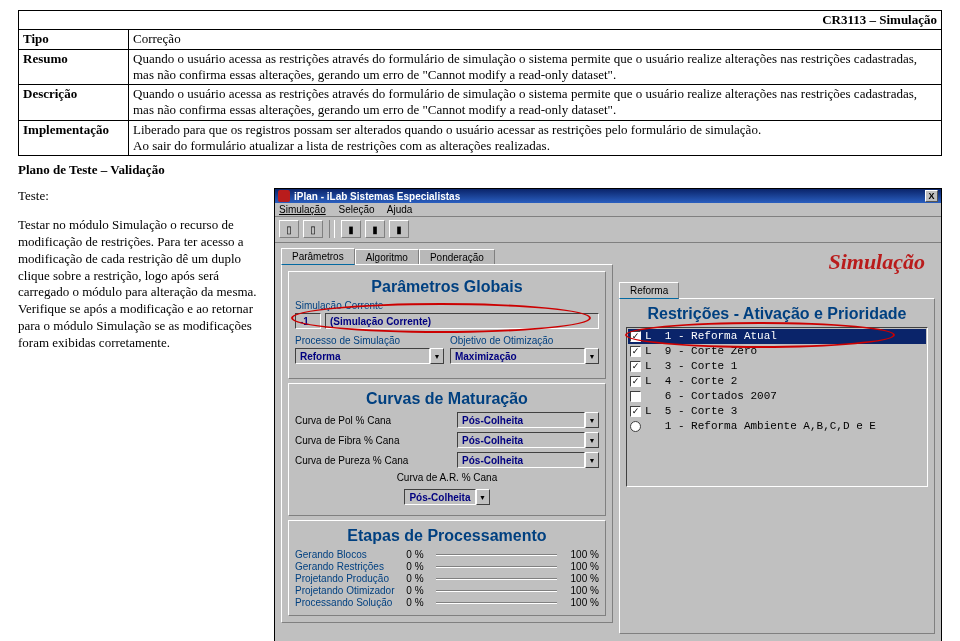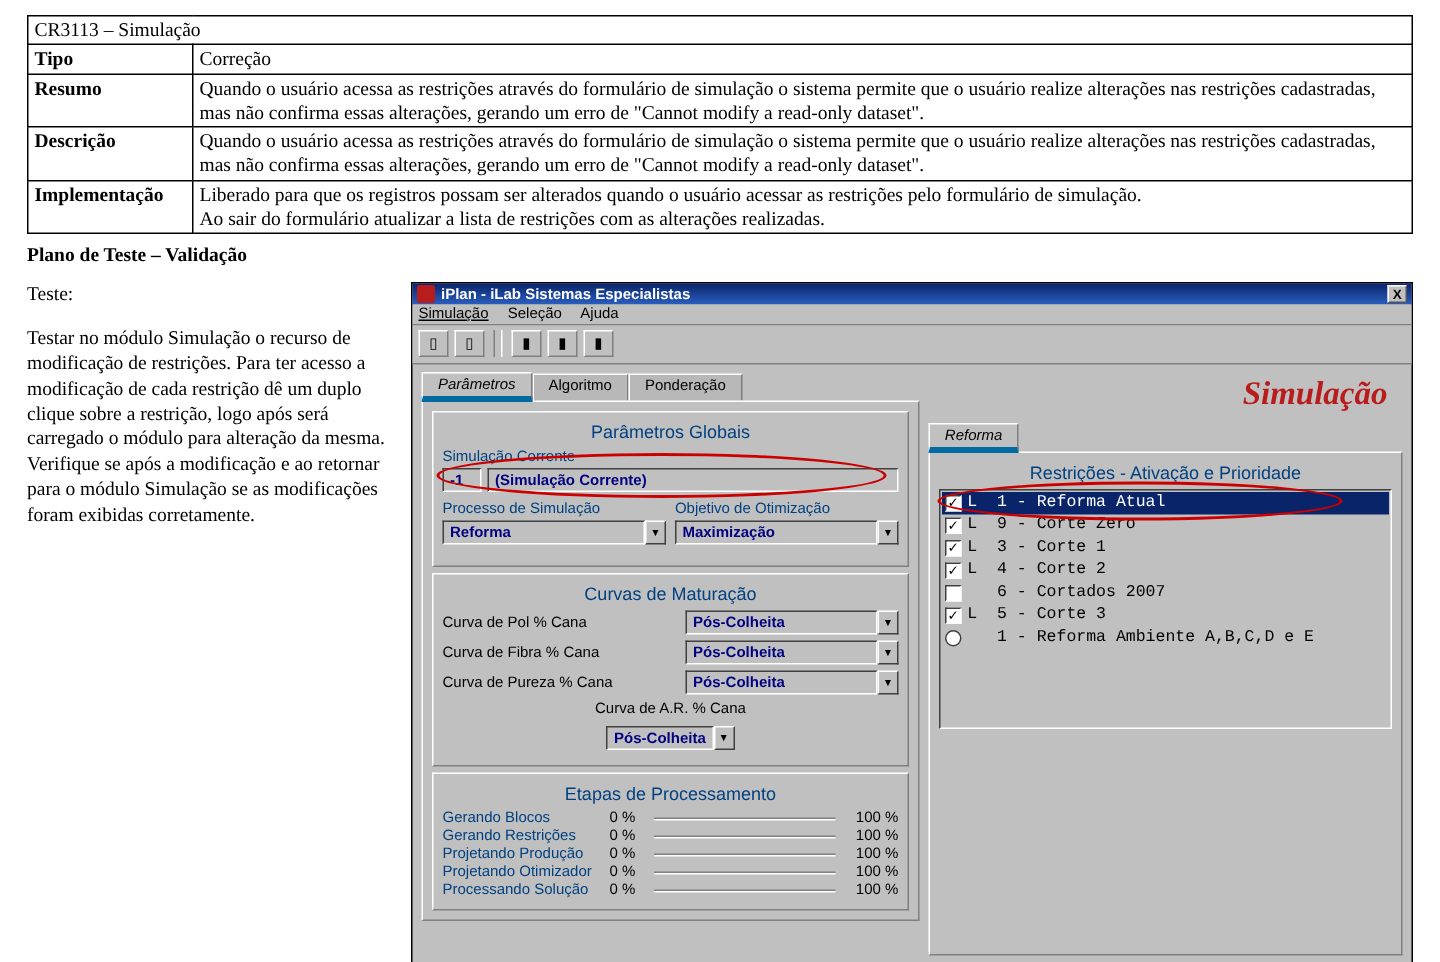--- a/index.html
+++ b/index.html
@@ -1,20 +1,20 @@
 <!DOCTYPE html>
 <html><head>
 <meta charset="utf-8">
 <style>
   * { box-sizing: border-box; margin: 0; padding: 0; }
   body { font-family: "Times New Roman", serif; font-size: 13px; background: #fff; color: #000; width: 960px; margin: 0 auto; padding: 10px 18px 8px 18px; }
   .top-table { border-collapse: collapse; width: 100%; margin-bottom: 6px; }
   .top-table td { border: 1px solid #000; padding: 1px 4px; vertical-align: top; line-height: 1.25; }
   .top-table td.label { width: 110px; font-weight: bold; }
-  .cr-title { font-weight: normal; }
+  .cr-title { font-weight: bold; text-align: right; }
   .plan-title { font-weight: bold; text-align: left; margin: 6px 0 10px 0; }
   .main-wrap { display: flex; gap: 6px; }
   .left-col { width: 250px; font-size: 13px; line-height: 1.3; }
   .left-col .teste-lbl { font-weight: normal; margin-bottom: 12px; display:block; }
   .right-col { flex: 1; }
   .win { border: 1px solid #000; background: #c0c0c0; font-family: Tahoma, Arial, sans-serif; font-size: 10px; }
   .titlebar { background: linear-gradient(#0a246a,#2a5fc0); display:flex; align-items:center; padding:1px 3px; }
   .titlebar-title { color:#fff; font-weight:bold; font-size:10px; flex:1; display:flex; align-items:center; gap:4px;}
   .titlebar-close { width:13px; height:12px; background:#c0c0c0; border:1px solid #fff; border-right-color:#555; border-bottom-color:#555; display:flex; align-items:center; justify-content:center; font-family:Arial; font-size:9px; font-weight:bold; }
   .titlebar-icon { width:12px; height:12px; background:#b91c1c; border-radius:2px; display:inline-block; }
@@ -22,25 +22,25 @@
   .menubar span { margin-right:10px; }
   .toolbar { background:#c0c0c0; padding:3px 4px 4px 4px; display:flex; align-items:center; gap:4px; border-bottom:1px solid #808080;}
   .tbtn { width:20px; height:18px; background:#c0c0c0; border:1px solid #fff; border-right-color:#808080; border-bottom-color:#808080; display:flex; align-items:center; justify-content:center; font-size:10px;}
   .tbsep { width:6px; height:18px; border-left:1px solid #808080; border-right:1px solid #fff; margin:0 2px;}
   .body-area { padding:4px 6px 8px 6px; display:flex; gap:6px; }
   .panel-left { flex:1.05; }
   .panel-right { flex:1; }
   .sim-logo { color:#b91c1c; font-style:italic; font-weight:bold; font-size:22px; text-align:right; font-family:"Times New Roman",serif; padding:2px 10px 6px 0; }
   .tabs { display:flex; margin-bottom:0; }
   .tab { padding:2px 10px 2px 10px; font-size:10px; background:#c0c0c0; border:1px solid #fff; border-right-color:#808080; border-bottom:none; position:relative; top:1px;}
-  .tab.active { border-bottom:4px solid #0369a1; z-index:2;font-style:italic; }
+  .tab.active { border-bottom:1px solid #0369a1; z-index:2; }
   .tab.inactive { background:#b8b8b8; top:2px; }
   .gbox { border:1px solid #808080; border-top-color:#fff; border-left-color:#fff; background:#c0c0c0; padding:6px 6px 6px 6px; margin-bottom:4px; position:relative; }
   .gbox.outer { border:1px solid #808080; border-left-color:#fff; border-top-color:#fff; padding:6px; }
-  .gtitle { color:#004080; font-weight:normal; font-size:12px; text-align:center; margin-bottom:4px; }
+  .gtitle { color:#004080; font-weight:bold; font-size:16px; text-align:center; margin-bottom:4px; }
   .lbl { color:#004080; font-size:10px; margin-bottom:2px; display:block;}
   .field-row { display:flex; gap:6px; margin-bottom:4px; }
   .field-col { flex:1; }
   .inset { border:1px solid #808080; border-top-color:#404040; border-left-color:#404040; border-right-color:#fff; border-bottom-color:#fff; background:#c0c0c0; padding:1px 4px; font-size:10px; height:16px; line-height:14px; color:#000080; font-weight:bold;}
   .combo { display:flex; }
   .combo .inset { flex:1; }
   .combo .btn { width:14px; height:16px; background:#c0c0c0; border:1px solid #fff; border-right-color:#404040; border-bottom-color:#404040; display:flex; align-items:center; justify-content:center; font-size:7px;}
   .sim-corrente-row { display:flex; gap:4px; }
   .sim-corrente-row .idx { width:26px; }
   .sim-corrente-row .name { flex:1; }

